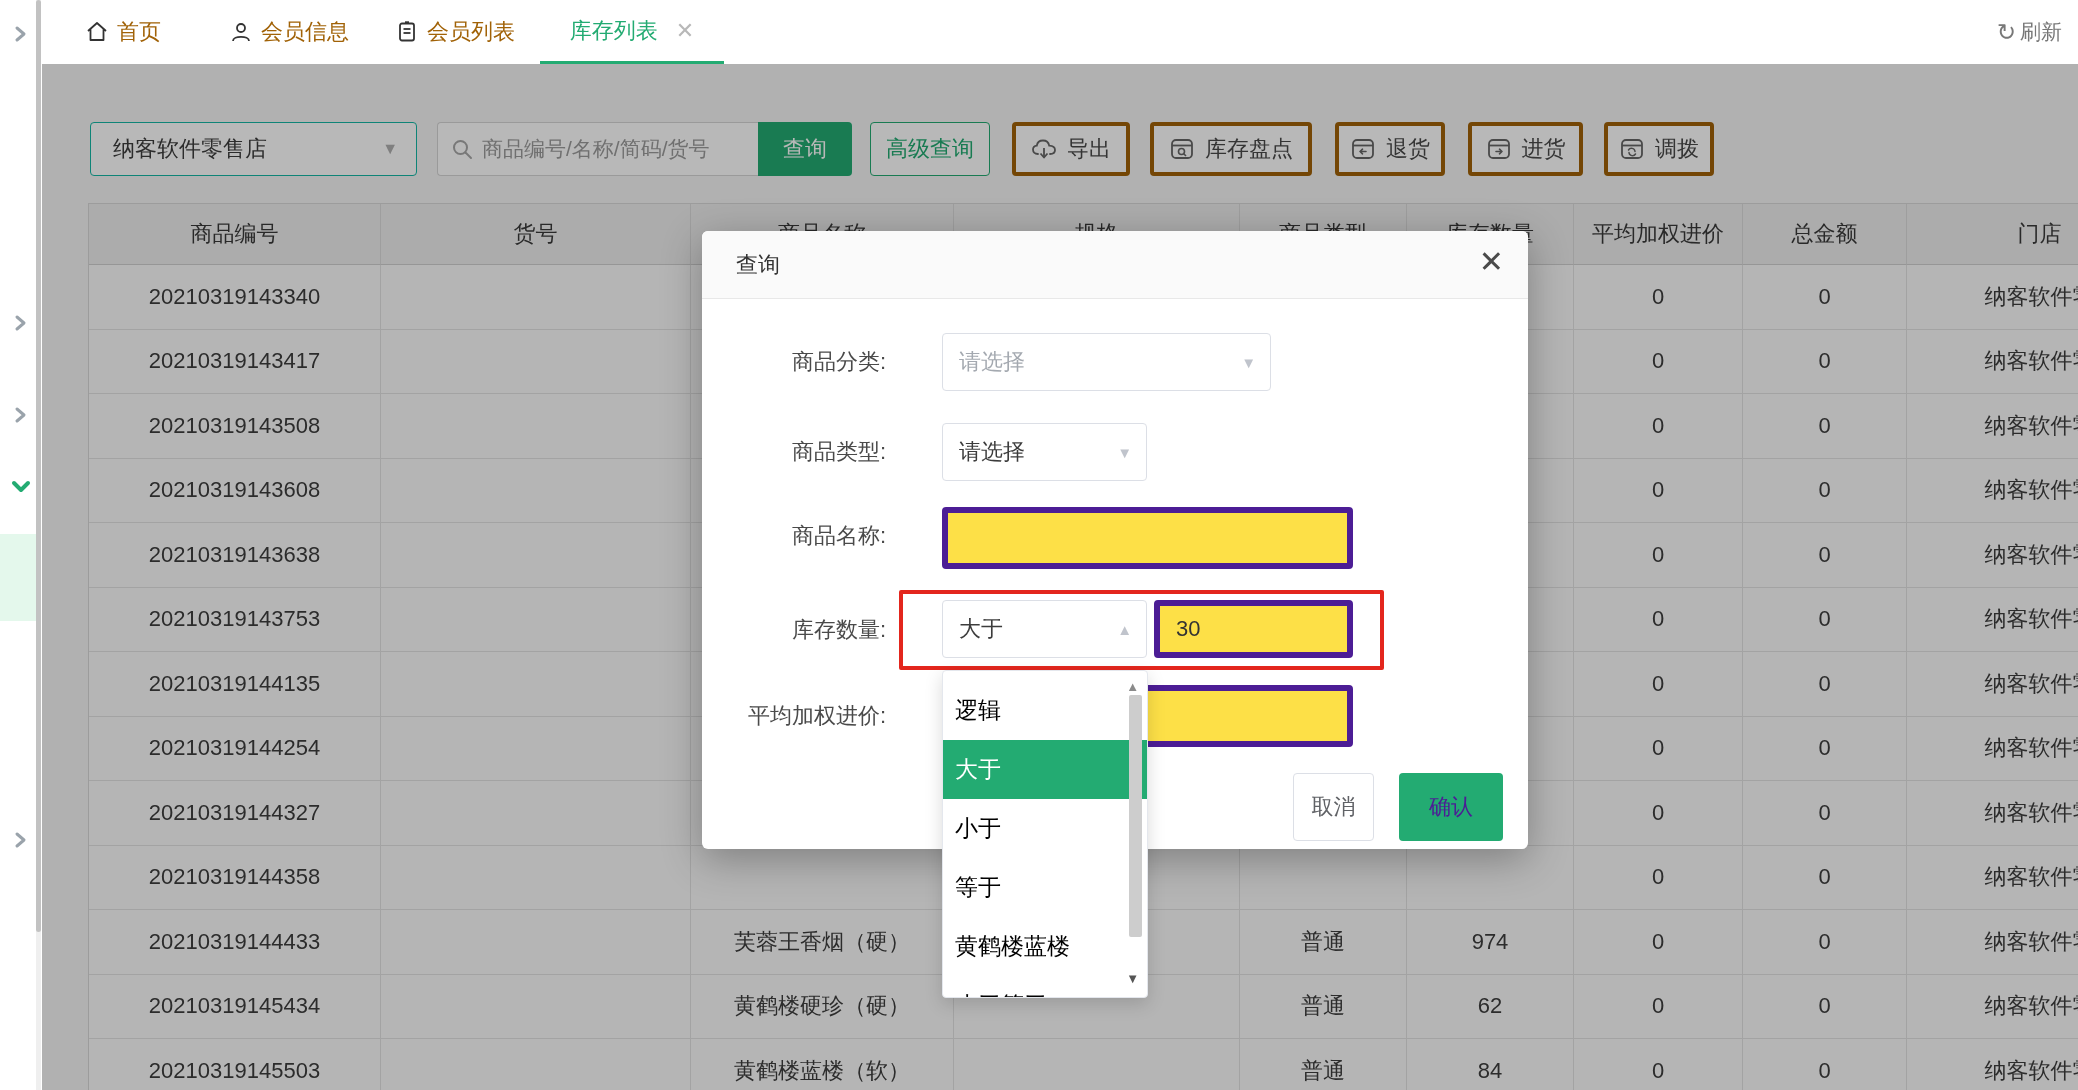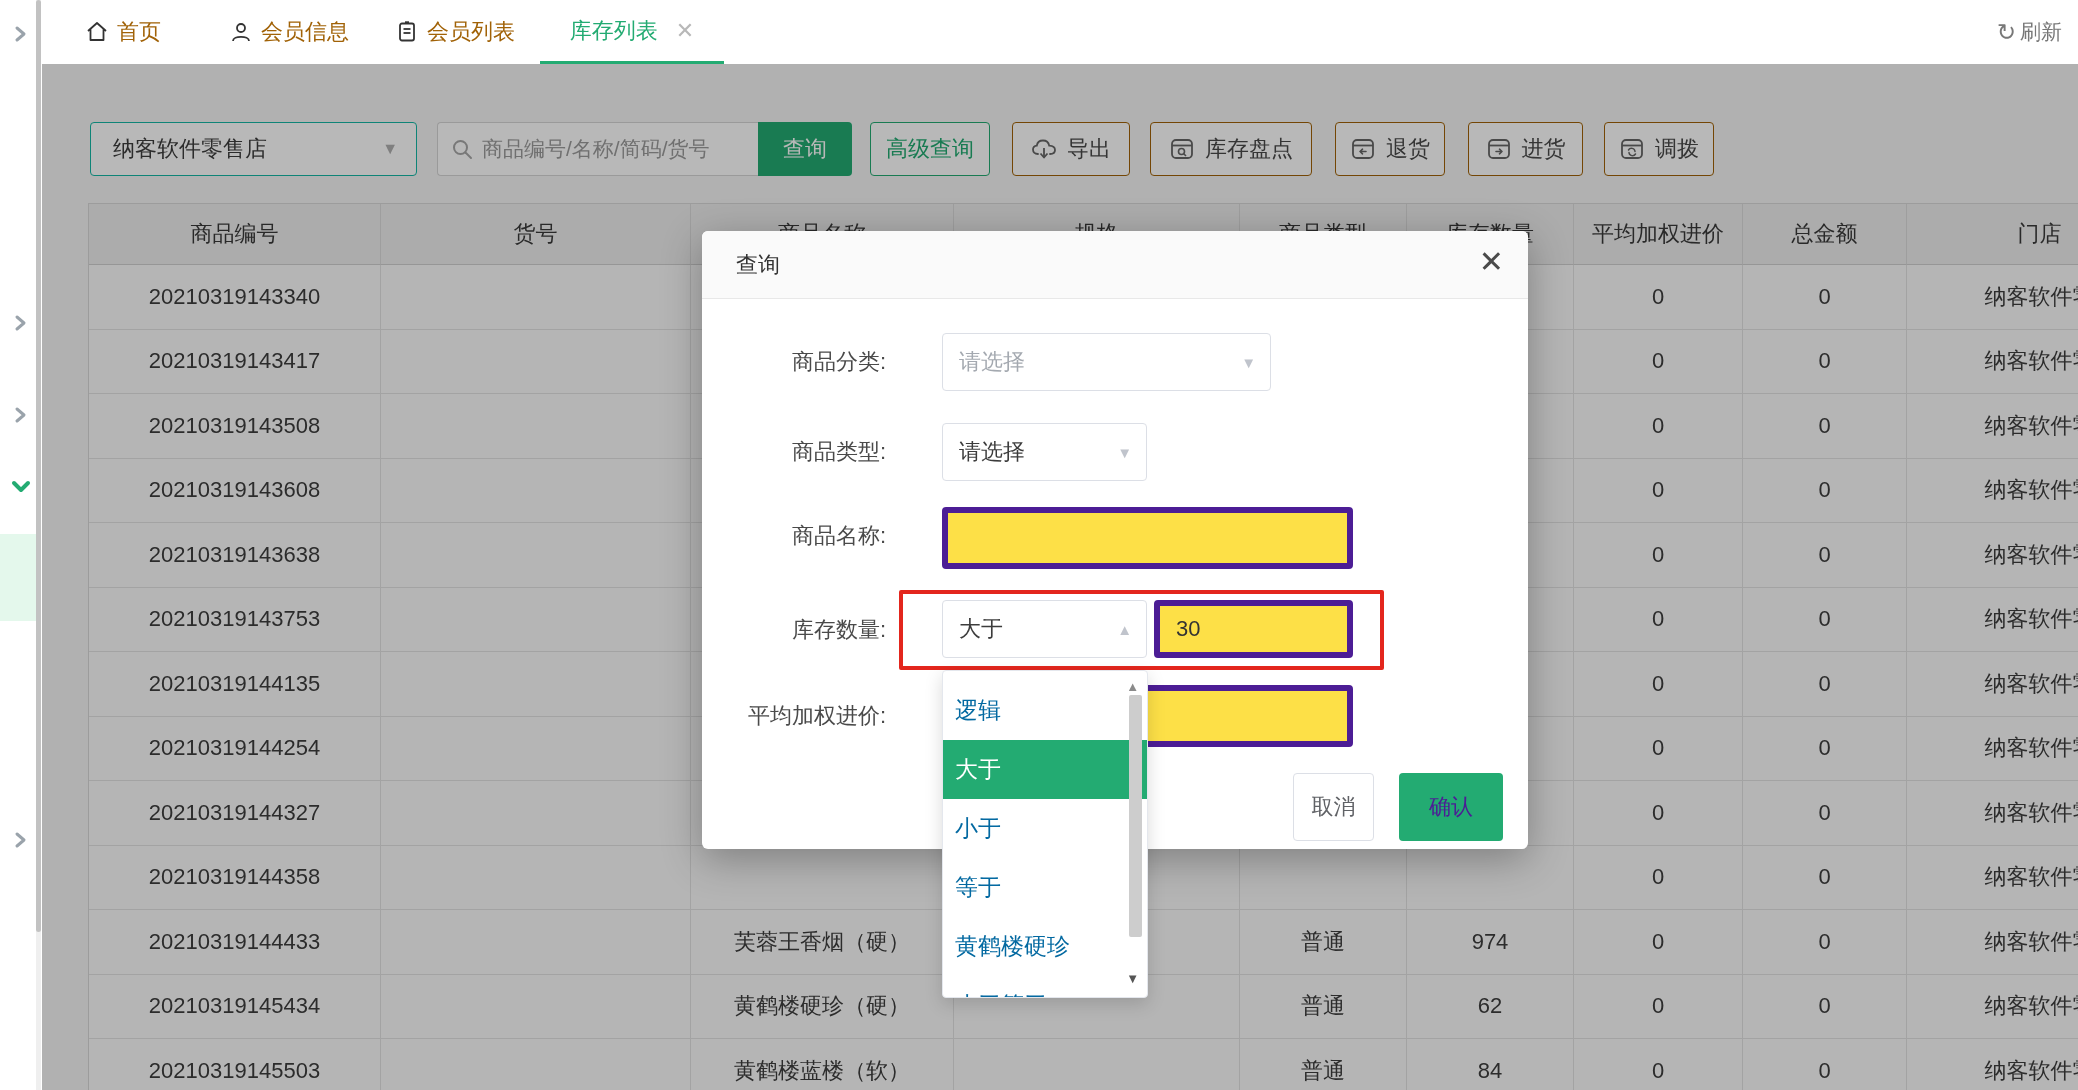--- a/index.html
+++ b/index.html
@@ -24,21 +24,21 @@
   .tab-close{color:#b8b8b8;font-size:22px;margin-left:10px;}
   .refresh{position:absolute;right:16px;top:0;height:64px;display:flex;align-items:center;gap:4px;
        color:#787878;font-size:21px;cursor:pointer;}
   .refresh .ricon{font-size:23px;line-height:1;}
 
   
   .content{position:absolute;left:42px;top:64px;right:0;bottom:0;background:#f5f5f5;overflow:hidden;z-index:1;}
   .overlay{position:absolute;left:42px;top:64px;right:0;bottom:0;background:rgba(0,0,0,0.28);z-index:5;}
 
   
-  .tbtn{position:absolute;top:58px;height:54px;background:#fff;border:1px solid #a16207;border-radius:4px;
+  .tbtn{position:absolute;top:58px;height:54px;background:#fff;border:4px solid #a16207;border-radius:4px;
         display:flex;align-items:center;justify-content:center;gap:10px;font-size:22px;color:#4a4a4a;cursor:pointer;}
   .store-select{position:absolute;left:48px;top:58px;width:327px;height:54px;background:#fff;
         border:1px solid #14b8a6;border-radius:4px;display:flex;align-items:center;font-size:22px;color:#3d3d3d;
         padding:0 18px 0 22px;cursor:pointer;}
   .store-select .caret{margin-left:auto;color:#b0b0b0;font-size:16px;}
   .searchgrp{position:absolute;left:395px;top:58px;width:415px;height:54px;display:flex;}
   .searchbox{width:321px;height:54px;background:#fff;border:1px solid #d6d6d6;border-right:none;
         border-radius:4px 0 0 4px;display:flex;align-items:center;padding:0 8px 0 12px;}
   .searchbox input{border:none;outline:none;width:100%;font-size:21px;color:#333;background:transparent;
         font-family:inherit;}
@@ -78,21 +78,21 @@
   .redbox{position:absolute;left:197px;top:359px;width:485px;height:80px;border:4px solid var(--red);
          border-radius:2px;z-index:2;}
   .modal-btn{position:absolute;height:68px;border-radius:4px;font-size:22px;cursor:pointer;font-family:inherit;}
   .btn-cancel{left:591px;top:542px;width:81px;background:#fff;border:1px solid #dcdfe6;color:#606266;}
   .btn-confirm{left:697px;top:542px;width:104px;background:var(--accent);border:none;color:#4c1d95;}
 
   
   .oplist{position:absolute;left:942px;top:670px;width:206px;height:328px;background:#fff;
          border:1px solid #e4e7ed;border-radius:4px;box-shadow:0 6px 18px rgba(0,0,0,.15);
          z-index:20;overflow:hidden;padding-top:10px;}
-  .opt{height:59px;display:flex;align-items:center;padding-left:12px;font-size:23px;color:#0369a1;cursor:pointer;}
+  .opt{height:59px;display:flex;align-items:center;padding-left:12px;font-size:23px;color:#000000;cursor:pointer;}
   .opt.sel{background:var(--accent);color:#fff;}
   .oplist-sb-up{position:absolute;right:8px;top:8px;font-size:13px;color:#8a8a8a;z-index:21;}
   .oplist-sb-dn{position:absolute;right:8px;top:300px;font-size:13px;color:#555;z-index:21;}
   .oplist-thumb{position:absolute;right:5px;top:24px;width:13px;height:242px;background:#cdcdcd;
          border-radius:2px;z-index:21;}
 </style>
 </head>
 <body>
 
 <div class="sidebar">
@@ -446,19 +446,19 @@
   <button class="modal-btn btn-cancel">取消</button>
   <button class="modal-btn btn-confirm">确认</button>
 </div>
 
 <div class="oplist" style="left:942px;top:670px">
   <div>
       <div class="opt">逻辑</div>
       <div class="opt sel">大于</div>
       <div class="opt">小于</div>
       <div class="opt">等于</div>
-      <div class="opt">黄鹤楼硬珍</div>
+      <div class="opt">黄鹤楼蓝楼</div>
       <div class="opt">小于等于</div>
     </div>
   <span class="oplist-sb-up">▲</span>
   <div class="oplist-thumb"></div>
   <span class="oplist-sb-dn">▼</span>
 </div>
 
 </body></html>

